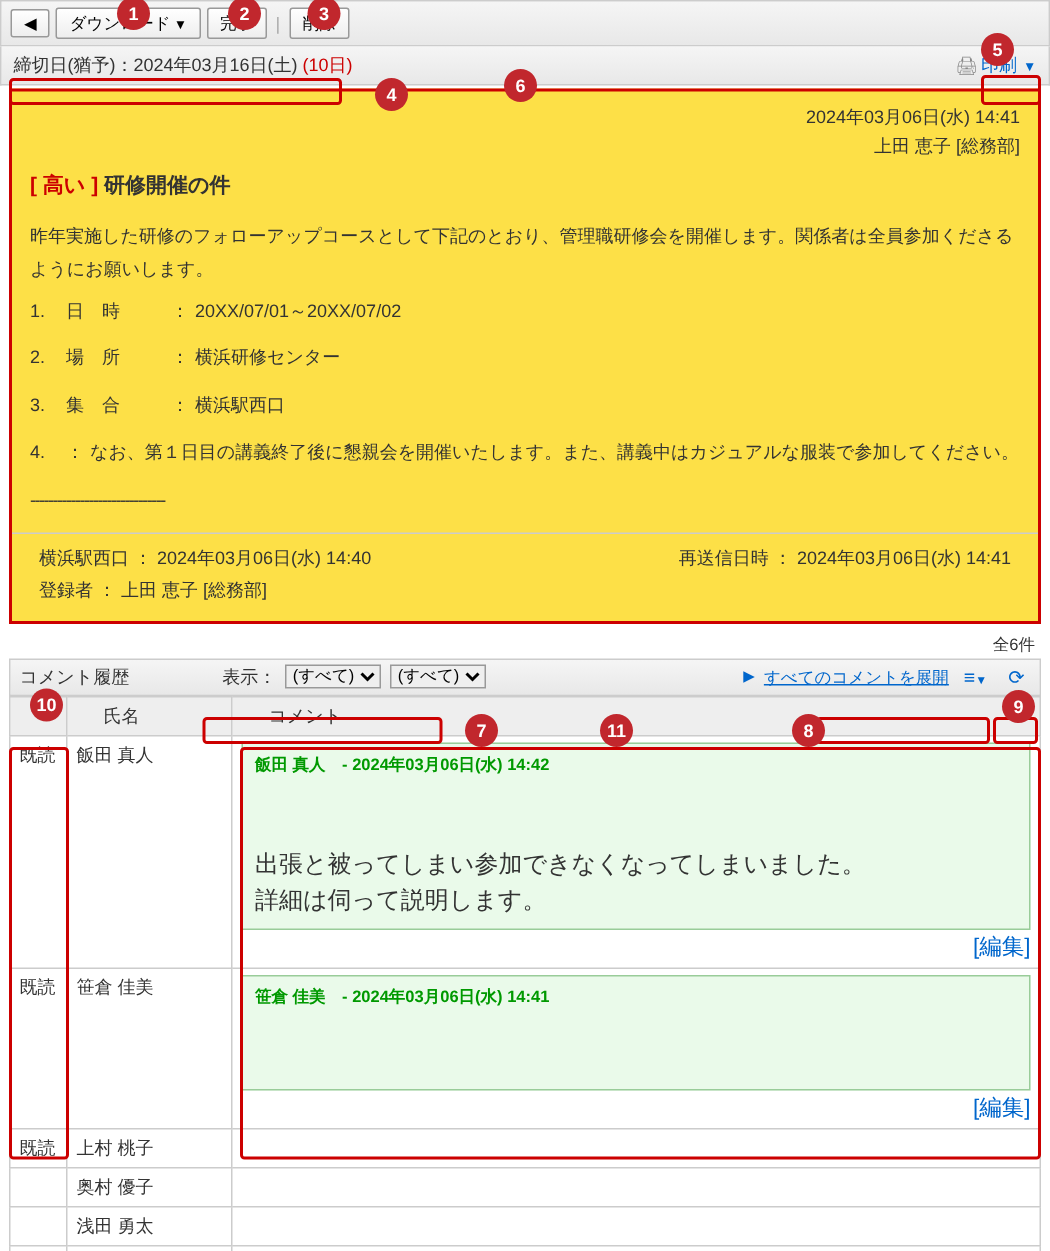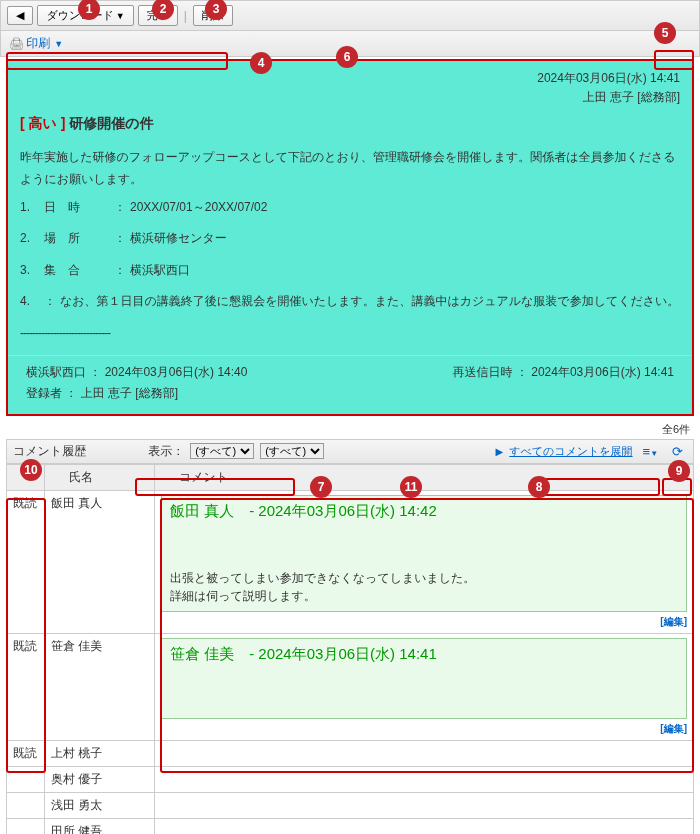--- a/index.html
+++ b/index.html
@@ -6,21 +6,21 @@
 body { font-family: "MS PGothic", Meiryo, sans-serif; font-size: 12px; color: #333; background: #fff; width: 700px; position: relative; }
 .toolbar { background: linear-gradient(#f5f5f5,#e8e8e8); border: 1px solid #ccc; padding: 4px 6px; display: flex; align-items: center; gap: 4px; }
 .toolbar button, .btn { background: linear-gradient(#fff,#eee); border: 1px solid #999; border-radius: 2px; padding: 2px 8px; font-size: 11px; cursor: pointer; }
 .btn-back { padding: 2px 6px; }
 .sep { color: #aaa; margin: 0 2px; }
 .deadline-bar { background: linear-gradient(#f5f5f5,#e8e8e8); border: 1px solid #ccc; border-top: none; padding: 4px 8px; display: flex; align-items: center; justify-content: space-between; }
 .deadline-text { font-size: 12px; }
 .deadline-days { color: #c00; }
 .print-btn { color: #06c; cursor: pointer; display: inline-flex; align-items: center; gap: 2px; font-size: 12px; }
 .print-btn .icon { color: #888; }
-.main-panel { border: 2px solid #c00; margin: 2px 6px 4px; padding: 8px 12px; position: relative; background: #5eead4; }
+.main-panel { border: 2px solid #c00; margin: 2px 6px 4px; padding: 8px 12px; position: relative; background: #fde047; }
 .meta-right { text-align: right; font-size: 12px; line-height: 1.6; margin-bottom: 8px; }
 .subject { text-align: left; font-size: 14px; font-weight: bold; margin: 8px 0 14px; }
 .subject .priority { color: #c00; }
 .body-text { font-size: 12px; line-height: 1.8; }
 .body-text p { }
 .body-list { margin: 6px 0 10px; }
 .body-list .row { display: flex; margin-bottom: 10px; }
 .body-list .num { width: 24px; }
 .body-list .label { width: 70px; }
 .body-list .colon { width: 16px; }
@@ -33,40 +33,44 @@
 .comment-header .spacer { flex: 1; }
 .comment-header select { font-size: 11px; border: 1px solid #999; }
 .expand-link { color: #06c; text-decoration: underline; cursor: pointer; font-size: 11px; }
 .icon-menu, .icon-refresh { color: #06c; cursor: pointer; padding: 0 4px; font-size: 13px; }
 .table { margin: 0 6px; border-collapse: collapse; width: calc(100% - 12px); font-size: 12px; }
 .table th, .table td { border: 1px solid #ccc; padding: 4px 6px; text-align: left; vertical-align: top; }
 .table th { background: #eee; font-weight: normal; padding-left: 24px; }
 .col-status { width: 38px; }
 .col-name { width: 110px; }
 .comment-box { background: #eafaea; border: 1px solid #9c9; padding: 6px 8px; margin-bottom: 2px; }
-.comment-author { color: #090; font-size: 15px; margin-bottom: 4px; }
-.comment-body { font-size: 12px; line-height: 1.5; margin-top: 48px; }
+.comment-author { color: #090; font-size: 11px; margin-bottom: 4px; font-weight: bold; }
+.comment-body { font-size: 16px; line-height: 1.5; margin-top: 48px; }
 .comment-edit { text-align: right; }
-.comment-edit a { color: #06c; font-size: 10px; cursor: pointer; font-weight: bold; }
+.comment-edit a { color: #06c; font-size: 15px; cursor: pointer; }
 .annot { position: absolute; width: 22px; height: 22px; border-radius: 50%; background: #c1272d; color: #fff; font-size: 12px; font-weight: bold; display: flex; align-items: center; justify-content: center; z-index: 100; }
 .red-box { position: absolute; border: 2px solid #c00; z-index: 90; pointer-events: none; border-radius: 3px; }
 .caret { font-size: 9px; margin-left: 2px; }
 </style>
 </head>
 <body>
 
 <div class="toolbar">
   <button class="btn btn-back">◀</button>
   <button class="btn"><span>ダウンロード</span><span class="caret">▼</span></button>
   <button class="btn">完了</button>
   <span class="sep">|</span>
   <button class="btn">削除</button>
 </div>
 
 <div class="deadline-bar">
+  <span class="deadline-text">
+    <span>締切日(猶予)：</span><span>2024年03月16日(土)</span>
+    <span class="deadline-days">(10日)</span>
+  </span>
   <span class="print-btn">
     <span class="icon">🖨</span>
     <span>印刷</span>
       <span class="caret">▼</span>
   </span>
 </div>
 
 <div class="main-panel">
   <div class="meta-right">
     <div>2024年03月06日(水) 14:41</div>

